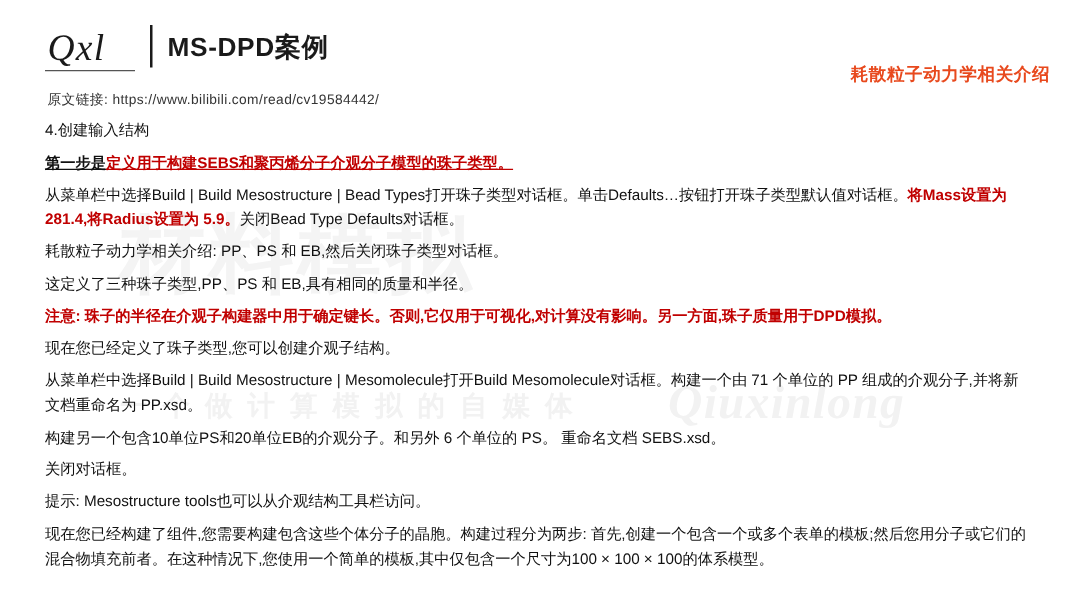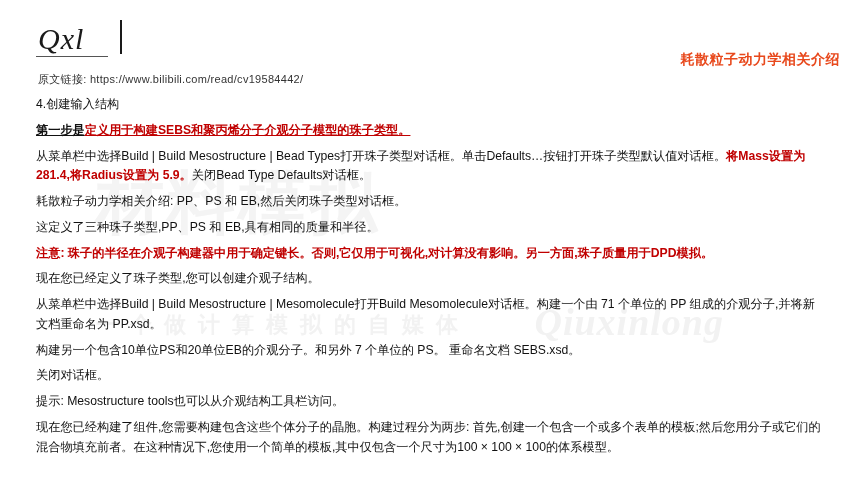--- a/index.html
+++ b/index.html
@@ -181,20 +181,21 @@
   <div class="watermark">
     <div class="wm-text wm-main">材料模拟</div>
     <div class="wm-text wm-sub">一个做计算模拟的自媒体</div>
     <div class="wm-text wm-script">Qiuxinlong</div>
   </div>
 
   <div class="header">
     <div class="logo">Qxl</div>
     <div class="logo-underline"></div>
     <div class="title-divider"></div>
+    <div class="slide-title">MS-DPD案例</div>
     <div class="header-right">耗散粒子动力学相关介绍</div>
   </div>
 
   <div class="source-line">
     <span>原文链接:</span>
     <span class="url">https://www.bilibili.com/read/cv19584442/</span>
   </div>
 
   <div class="content">
 
@@ -213,21 +214,21 @@
     <p class="para">这定义了三种珠子类型,PP、PS 和 EB,具有相同的质量和半径。</p>
 
     <p class="para">
       <span class="red">注意:</span> <span class="red">珠子的半径在介观子构建器中用于确定键长。否则,它仅用于可视化,对计算没有影响。另一方面,珠子质量用于DPD模拟。</span>
     </p>
 
     <p class="para">现在您已经定义了珠子类型,您可以创建介观子结构。</p>
 
     <p class="para">从菜单栏中选择Build | Build Mesostructure | Mesomolecule打开Build Mesomolecule对话框。构建一个由 71 个单位的 PP 组成的介观分子,并将新文档重命名为 PP.xsd。</p>
 
-    <p class="para">构建另一个包含10单位PS和20单位EB的介观分子。和另外 7 个单位的 PS。 重命名文档 SEBS.xsd。</p>
+    <p class="para">构建另一个包含10单位PS和20单位EB的介观分子。和另外 6 个单位的 PS。 重命名文档 SEBS.xsd。</p>
 
     <p class="para">关闭对话框。</p>
 
     <p class="para">
       <span>提示:</span> <span>Mesostructure tools也可以从介观结构工具栏访问。</span>
     </p>
 
     <p class="para">现在您已经构建了组件,您需要构建包含这些个体分子的晶胞。构建过程分为两步: 首先,创建一个包含一个或多个表单的模板;然后您用分子或它们的混合物填充前者。在这种情况下,您使用一个简单的模板,其中仅包含一个尺寸为100 × 100 × 100的体系模型。</p>
 
   </div>

